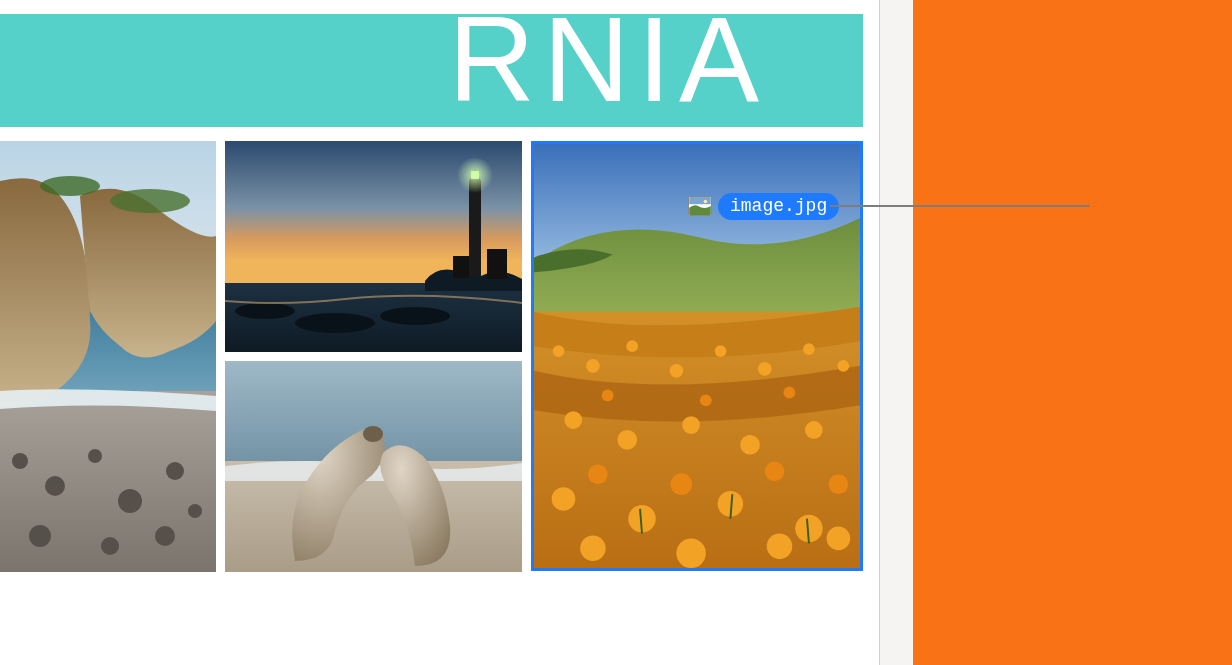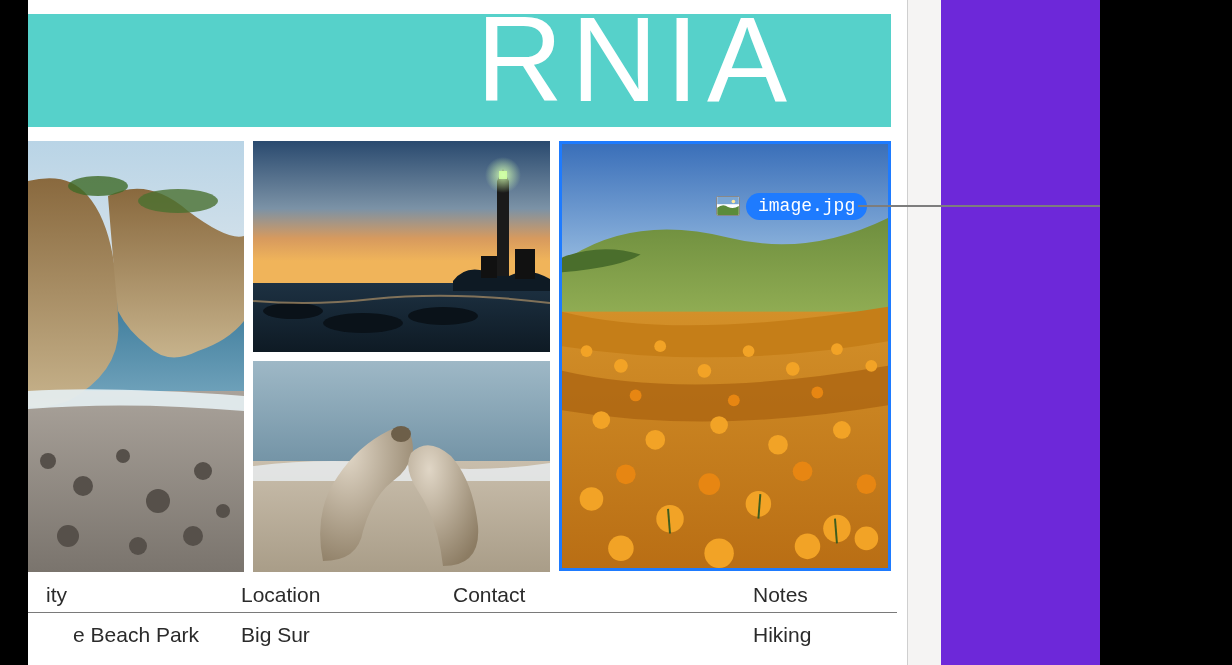--- a/index.html
+++ b/index.html
@@ -1,17 +1,17 @@
 <!DOCTYPE html>
 <html><head>
 <meta charset="utf-8">
 <style>
   * { box-sizing: border-box; margin: 0; padding: 0; }
   html, body { width: 1232px; height: 665px; background: #000; font-family: "Helvetica Neue", Helvetica, Arial, sans-serif; }
-  .stage { position: relative; width: 1072px; height: 665px; background: #6d28d9; overflow: hidden; margin-left: 28px; }
+  .stage { position: relative; width: 1232px; height: 665px; background: #f97316; overflow: hidden; }
   .paper-zone { position: absolute; left: 0; top: 0; width: 879px; height: 665px; background: #fff; }
   .right-panel-strip { position: absolute; left: 879px; top: 0; width: 34px; height: 665px; background: #f5f4f3; border-left: 1px solid #cfcfcf; }
   .banner { position: absolute; left: 0; top: 14px; width: 863px; height: 113px; background: #56d1ca; overflow: hidden; }
   .banner-text { position: absolute; right: 96px; top: -24px; color: #fff; font-size: 120px; letter-spacing: 8px; font-weight: 200; font-family: "Avenir Next", "Avenir", "Helvetica Neue", Helvetica, Arial, sans-serif; white-space: nowrap; }
 
   .photo { position: absolute; }
   .photo-coast { left: 0; top: 141px; width: 216px; height: 431px; }
   .photo-lighthouse { left: 225px; top: 141px; width: 297px; height: 211px; }
   .photo-seals { left: 225px; top: 361px; width: 297px; height: 211px; }
   .photo-poppies { left: 531px; top: 141px; width: 332px; height: 430px; border: 3px solid #1e7bff; }
@@ -227,35 +227,19 @@
       <div class="drag-thumb">
         <svg viewBox="0 0 24 20">
           <rect width="24" height="8" fill="#7aa6d4"></rect>
           <path d="M0 12 Q6 7 12 11 Q18 14 24 10 L24 20 L0 20 Z" fill="#5b8b3b"></path>
           <circle cx="18" cy="5" r="2" fill="#ffe89a"></circle>
         </svg>
       </div>
       <div class="drag-label">image.jpg</div>
     </div>
 
-    <div class="tbl">
-      <div class="tbl-head">
-        <div class="th c0">ity</div>
-        <div class="th c1"></div>
-        <div class="th c2">Location</div>
-        <div class="th c3">Contact</div>
-        <div class="th c4">Notes</div>
-      </div>
-      <div class="tbl-row">
-        <div class="td c0"></div>
-        <div class="td c1">e Beach Park</div>
-        <div class="td c2">Big Sur</div>
-        <div class="td c3"></div>
-        <div class="td c4">Hiking</div>
-      </div>
-    </div>
 
   </div>
 
   <div class="right-panel-strip"></div>
 
   <div class="callout-line"></div>
 </div>
 
 </body></html>

